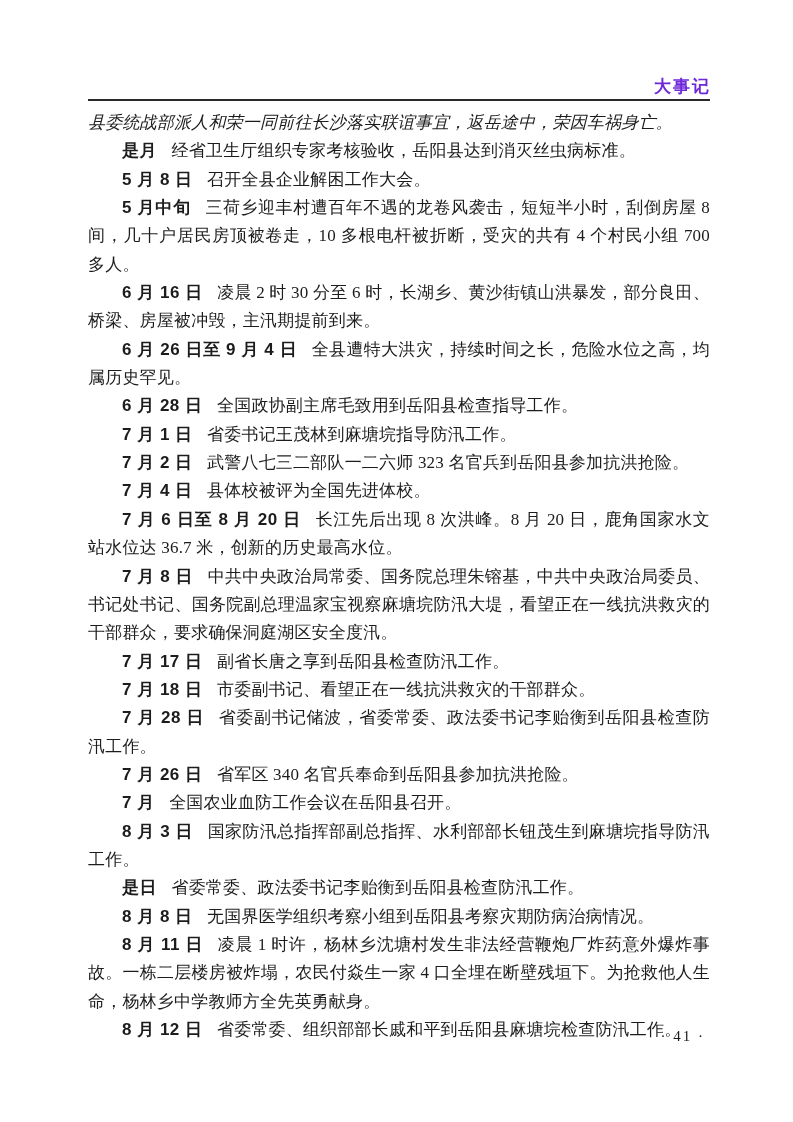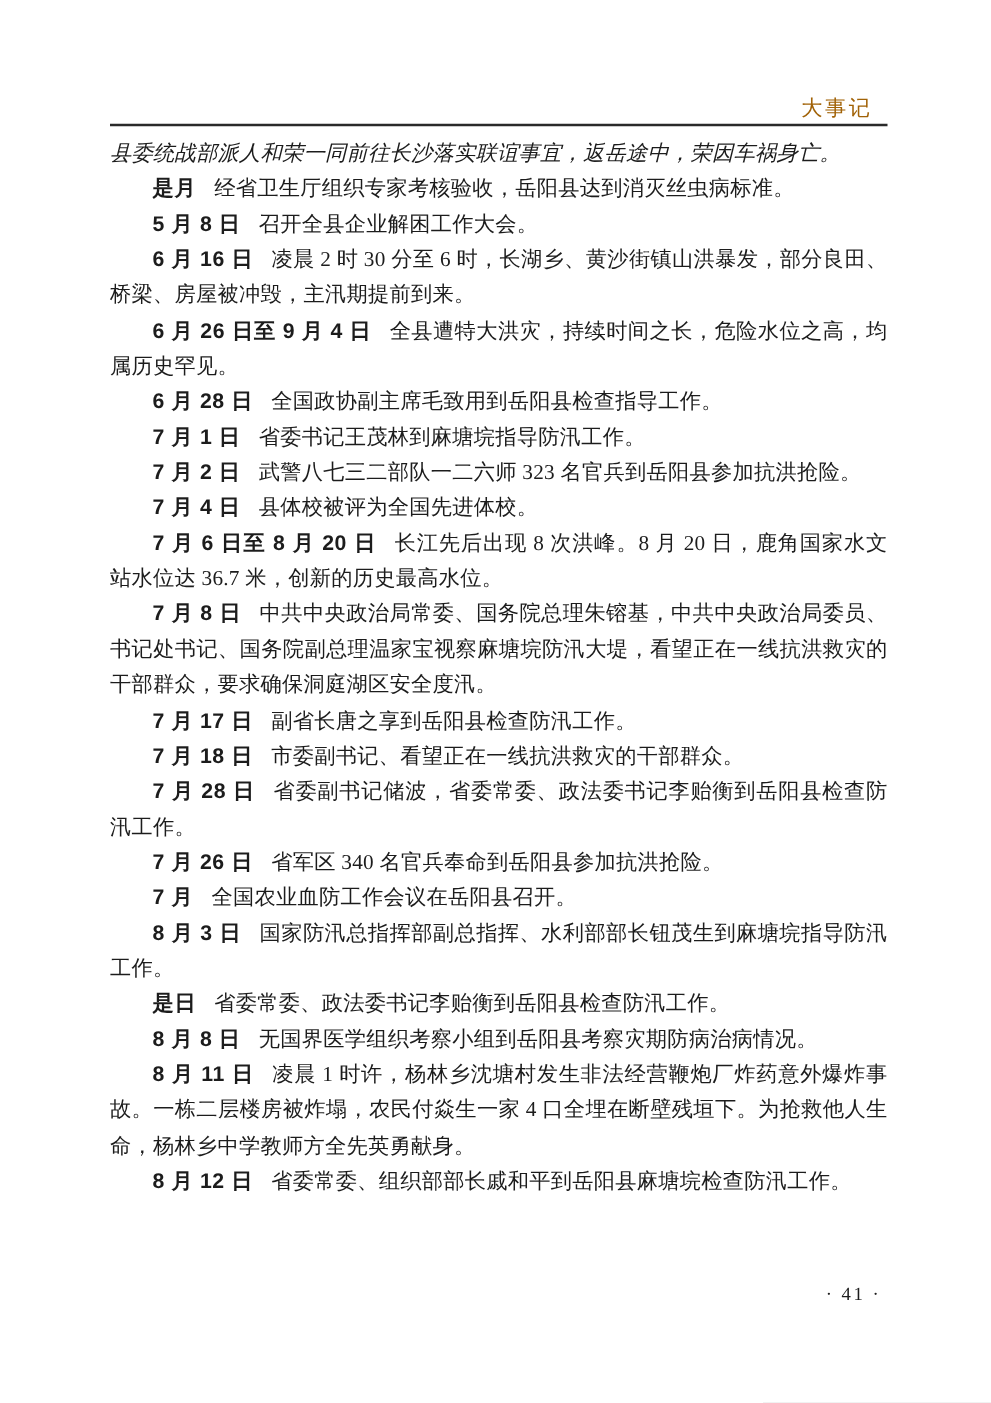--- a/index.html
+++ b/index.html
@@ -13,26 +13,26 @@
     height: 1122px;
     margin: 0 auto;
     background: #ffffff;
     color: #1c1c1c;
     font-family: "Liberation Serif", serif;
     overflow: hidden;
   }
   .running-head {
     position: absolute;
     top: 75px;
-    right: 95px;
+    right: 82px;
     font-family: "Liberation Sans", sans-serif;
-    font-weight: 400;
+    font-weight: 700;
     font-size: 17px;
     letter-spacing: 2px;
-    color: #a16207;
+    color: #6d28d9;
   }
   .head-rule {
     position: absolute;
     top: 99px;
     left: 88px;
     width: 622px;
     height: 2px;
     background: #2a2a2a;
   }
   .body-text {
@@ -77,20 +77,21 @@
 <div class="page">
 
   <div class="running-head">大事记</div>
 
   <div class="head-rule"></div>
 
   <div class="body-text" id="entries-container">
       <p class="continuation"><span>县委统战部派人和荣一同前往长沙落实联谊事宜，返岳途中，荣因车祸身亡。</span></p>
       <p><span class="entry-date">是月</span><span>经省卫生厅组织专家考核验收，岳阳县达到消灭丝虫病标准。</span></p>
       <p><span class="entry-date">5 月 8 日</span><span>召开全县企业解困工作大会。</span></p>
+      <p><span class="entry-date">5 月中旬</span><span>三荷乡迎丰村遭百年不遇的龙卷风袭击，短短半小时，刮倒房屋 8 间，几十户居民房顶被卷走，10 多根电杆被折断，受灾的共有 4 个村民小组 700 多人。</span></p>
       <p><span class="entry-date">6 月 16 日</span><span>凌晨 2 时 30 分至 6 时，长湖乡、黄沙街镇山洪暴发，部分良田、桥梁、房屋被冲毁，主汛期提前到来。</span></p>
       <p><span class="entry-date">6 月 26 日至 9 月 4 日</span><span>全县遭特大洪灾，持续时间之长，危险水位之高，均属历史罕见。</span></p>
       <p><span class="entry-date">6 月 28 日</span><span>全国政协副主席毛致用到岳阳县检查指导工作。</span></p>
       <p><span class="entry-date">7 月 1 日</span><span>省委书记王茂林到麻塘垸指导防汛工作。</span></p>
       <p><span class="entry-date">7 月 2 日</span><span>武警八七三二部队一二六师 323 名官兵到岳阳县参加抗洪抢险。</span></p>
       <p><span class="entry-date">7 月 4 日</span><span>县体校被评为全国先进体校。</span></p>
       <p><span class="entry-date">7 月 6 日至 8 月 20 日</span><span>长江先后出现 8 次洪峰。8 月 20 日，鹿角国家水文站水位达 36.7 米，创新的历史最高水位。</span></p>
       <p><span class="entry-date">7 月 8 日</span><span>中共中央政治局常委、国务院总理朱镕基，中共中央政治局委员、书记处书记、国务院副总理温家宝视察麻塘垸防汛大堤，看望正在一线抗洪救灾的干部群众，要求确保洞庭湖区安全度汛。</span></p>
       <p><span class="entry-date">7 月 17 日</span><span>副省长唐之享到岳阳县检查防汛工作。</span></p>
       <p><span class="entry-date">7 月 18 日</span><span>市委副书记、看望正在一线抗洪救灾的干部群众。</span></p>

